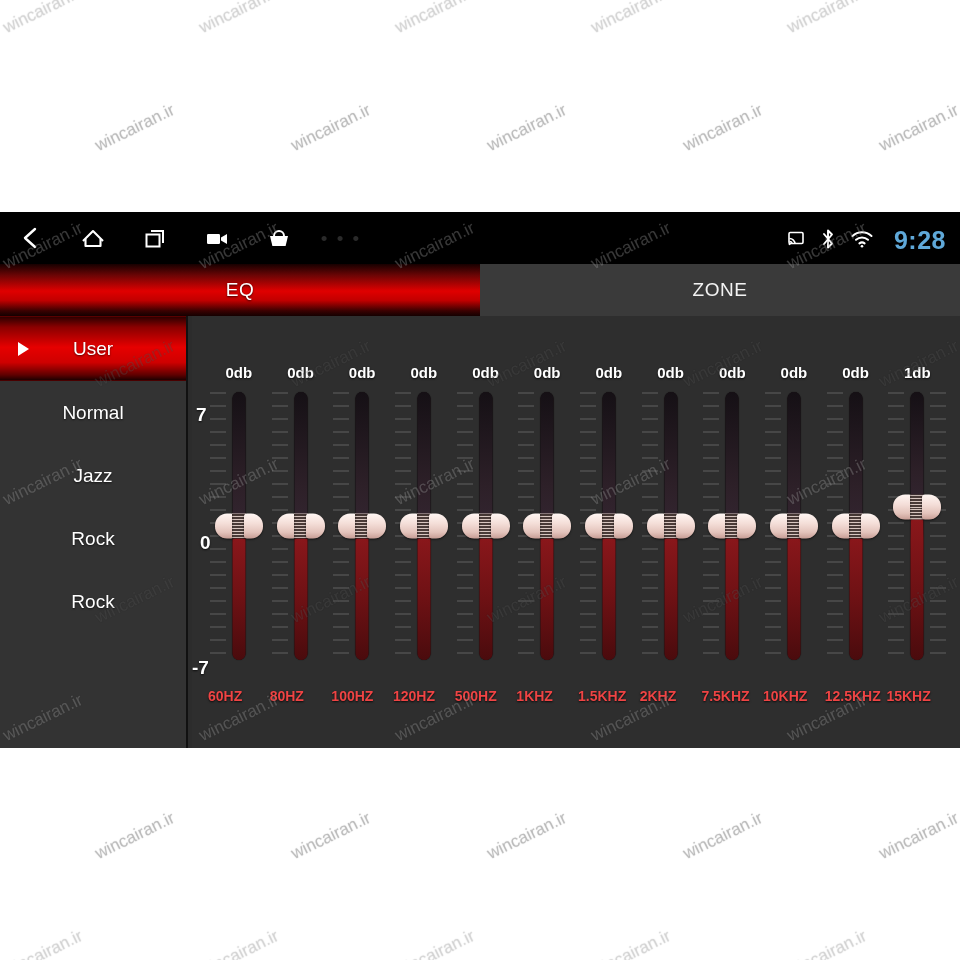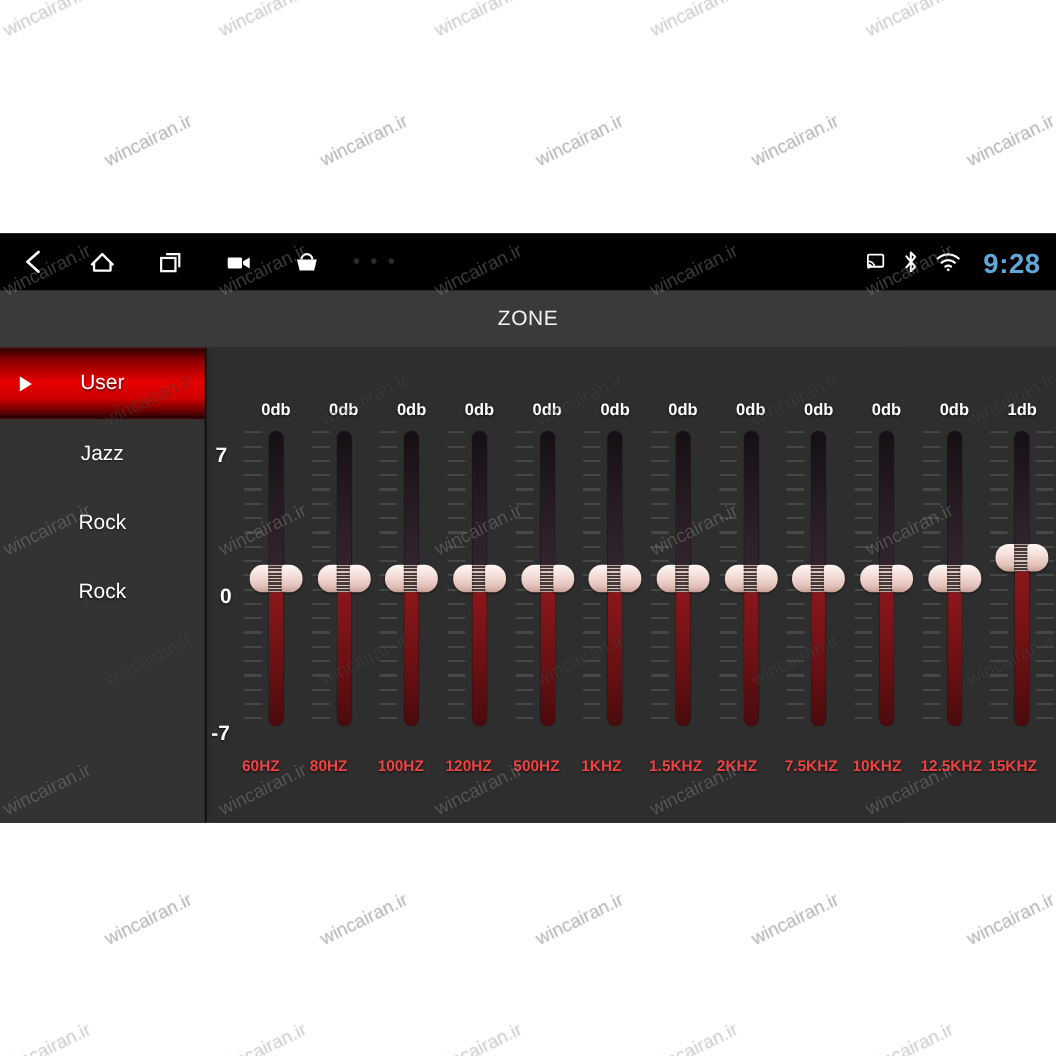--- a/index.html
+++ b/index.html
@@ -130,21 +130,21 @@
     font-weight: bold;
     text-shadow: 0 1px 2px rgba(0,0,0,.7);
   }
   #ax7  { left: 4px;  top: 88px; }
   #ax0  { left: 8px;  top: 216px; }
   #axm7 { left: 0px;  top: 341px; }
 
   
   #bank {
     position: absolute;
-    left: 28px; top: 48px;
+    left: 16px; top: 48px;
     width: 740px; height: 340px;
     display: flex;
   }
   .chan {
     flex: 1 1 0;
     position: relative;
     height: 340px;
   }
   .db {
     position: absolute; left: 0; top: 0; width: 100%;
@@ -312,31 +312,37 @@
             <path d="M6 10.8 a9 9 0 0 1 12 0" fill="none" stroke="#ffffff" stroke-width="2" stroke-linecap="round"></path>
             <path d="M9.4 14.4 a4.2 4.2 0 0 1 5.2 0" fill="none" stroke="#ffffff" stroke-width="2" stroke-linecap="round"></path>
             <circle cx="12" cy="17.3" r="1.3" fill="#ffffff"></circle>
           </svg>
         </span>
         <span class="sb-time">9:28</span>
       </div>
     </div>
 
     <div id="tabbar">
+      <div class="tab active">
+        <span>EQ</span>
+      </div>
       <div class="tab inactive">
         <span>ZONE</span>
       </div>
     </div>
 
     <div id="body">
 
       <div id="sidebar">
         <div class="preset sel">
           <span class="arrow"></span>
           <span class="lbl">User</span>
+        </div>
+        <div class="preset">
+          <span class="lbl">Normal</span>
         </div>
         <div class="preset">
           <span class="lbl">Jazz</span>
         </div>
         <div class="preset">
           <span class="lbl">Rock</span>
         </div>
         <div class="preset">
           <span class="lbl">Rock</span>
         </div>

